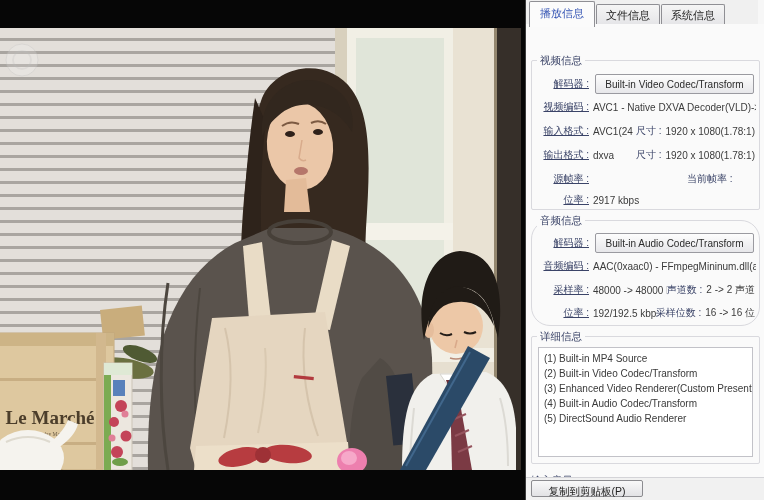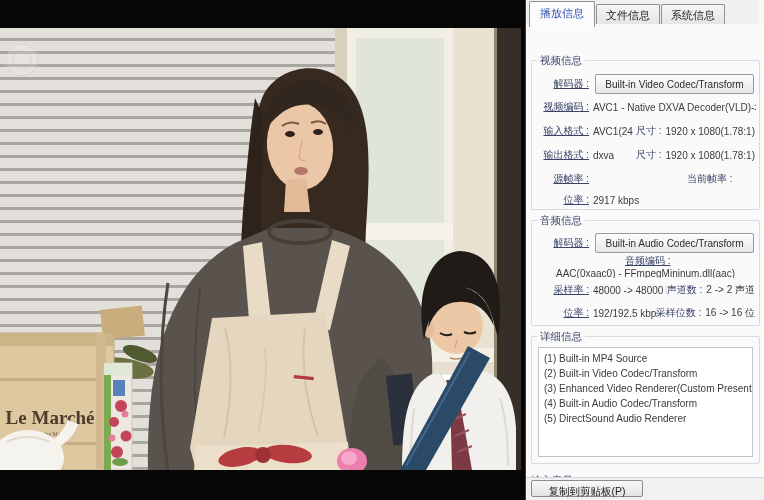--- a/index.html
+++ b/index.html
@@ -207,27 +207,27 @@
           <span class="val">29.97</span>
           <span class="lbl2" style="margin-right:4px">当前帧率 :</span>
           <span class="val2" style="margin-right:56px">16.5 -&gt; 21.2</span>
         </div>
         <div class="row one" style="height:20px;">
           <span class="lbl">位率 :</span>
           <span class="val">2917 kbps</span>
         </div>
       </div>
 
-      <div class="gb" style="top:196px;height:106px;">
+      <div class="gb" style="top:196px;height:106px;border-radius:19px;">
         <span class="gb-title">音频信息</span>
         <div class="row" style="margin-top:11px;height:22px;">
           <span class="lbl">解码器 :</span>
           <button class="codec-btn">Built-in Audio Codec/Transform</button>
         </div>
-        <div class="row one" style="height:24px;flex-direction:column;">
+        <div class="row one" style="height:24px;">
           <span class="lbl">音频编码 :</span>
           <span class="val">AAC(0xaac0) - FFmpegMininum.dll(aac)</span>
         </div>
         <div class="row" style="height:24px;">
           <span class="lbl">采样率 :</span>
           <span class="val">48000 -&gt; 48000 Hz</span>
           <span class="lbl2">声道数 :</span>
           <span class="val2">2 -&gt; 2 声道</span>
         </div>
         <div class="row" style="height:22px;">

